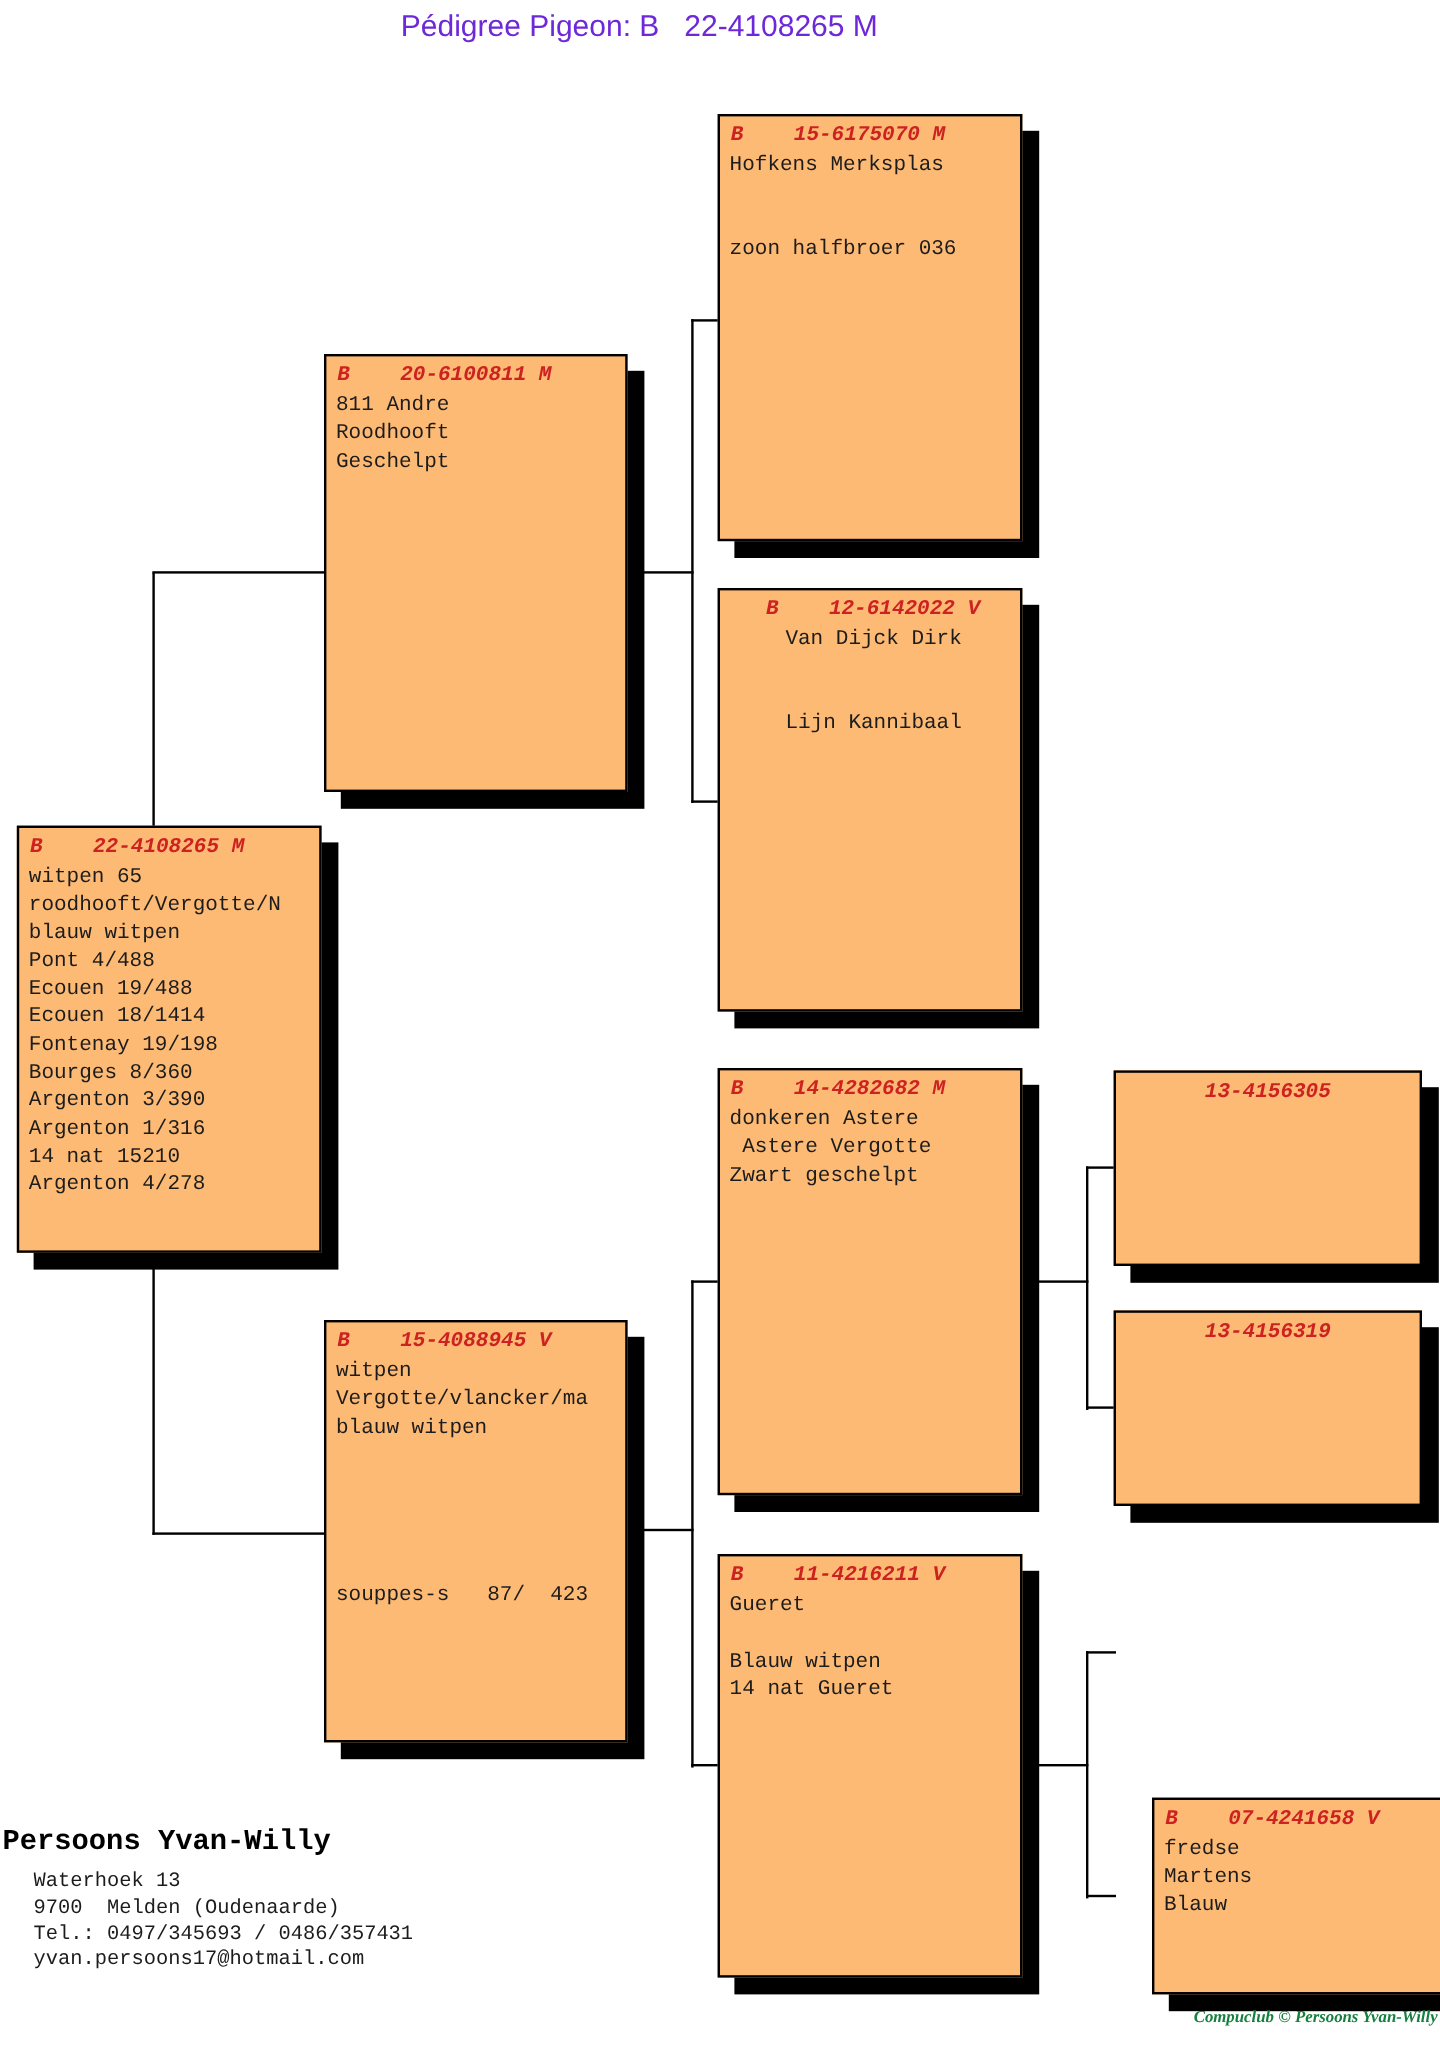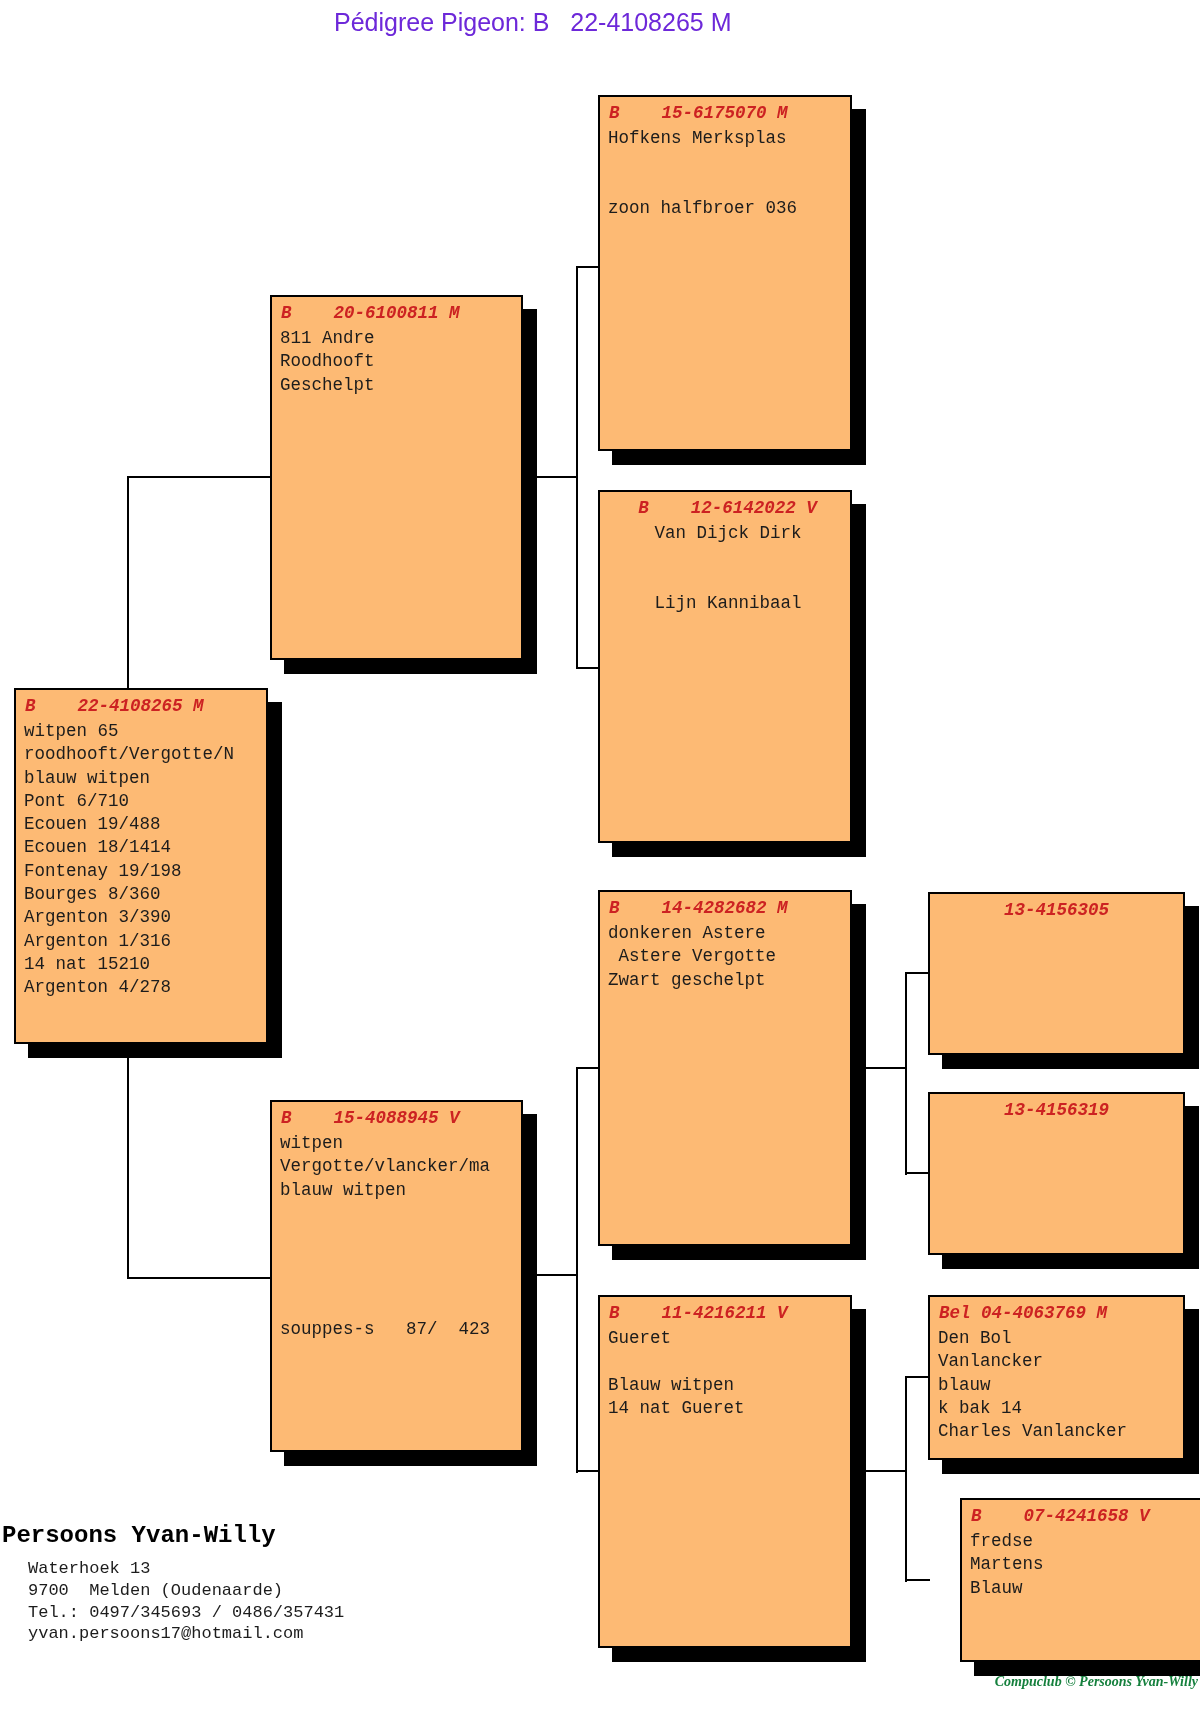--- a/index.html
+++ b/index.html
@@ -62,21 +62,21 @@
   <div class="vline" style="left:905px;top:1376px;height:206px;"></div>
   <div class="hline" style="left:905px;top:1376px;width:25px;"></div>
   <div class="hline" style="left:905px;top:1579px;width:25px;"></div>
 
   <div class="box" id="bx-subject">
     <div class="hdr">B    22-4108265 M</div>
     <div class="body">
         <div class="line">witpen 65</div>
         <div class="line">roodhooft/Vergotte/N</div>
         <div class="line">blauw witpen</div>
-        <div class="line">Pont 6/710</div>
+        <div class="line">Pont 4/488</div>
         <div class="line">Ecouen 19/488</div>
         <div class="line">Ecouen 18/1414</div>
         <div class="line">Fontenay 19/198</div>
         <div class="line">Bourges 8/360</div>
         <div class="line">Argenton 3/390</div>
         <div class="line">Argenton 1/316</div>
         <div class="line">14 nat 15210</div>
         <div class="line">Argenton 4/278</div>
       </div>
   </div>
@@ -147,30 +147,20 @@
   <div class="box" id="bx-dam-sire-sire">
     <div class="hdr center">13-4156305</div>
     <div class="body"></div>
   </div>
 
   <div class="box" id="bx-dam-sire-dam">
     <div class="hdr center">13-4156319</div>
     <div class="body"></div>
   </div>
 
-  <div class="box" id="bx-dam-dam-sire">
-    <div class="hdr">Bel 04-4063769 M</div>
-    <div class="body">
-        <div class="line">Den Bol</div>
-        <div class="line">Vanlancker</div>
-        <div class="line">blauw</div>
-        <div class="line">k bak 14</div>
-        <div class="line">Charles Vanlancker</div>
-      </div>
-  </div>
 
   <div class="box" id="bx-dam-dam-dam">
     <div class="hdr">B    07-4241658 V</div>
     <div class="body">
         <div class="line">fredse</div>
         <div class="line">Martens</div>
         <div class="line">Blauw</div>
       </div>
   </div>
 

